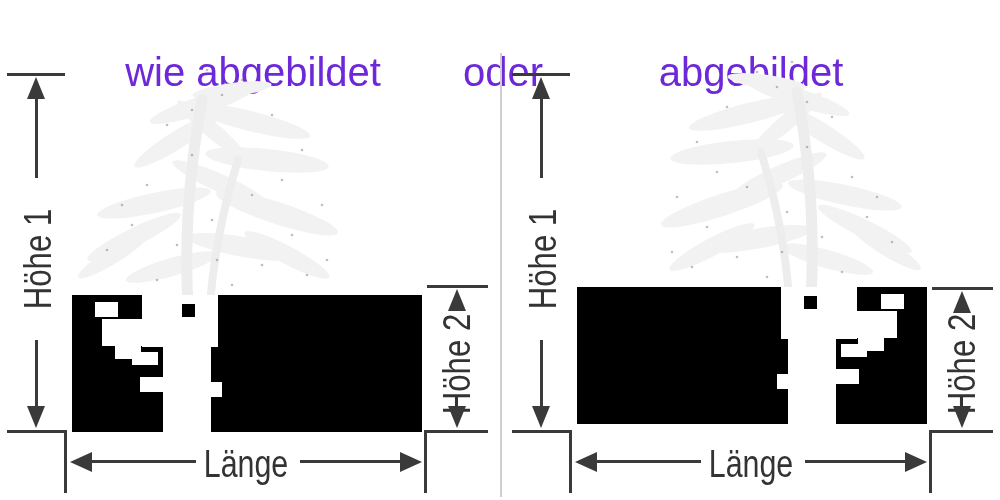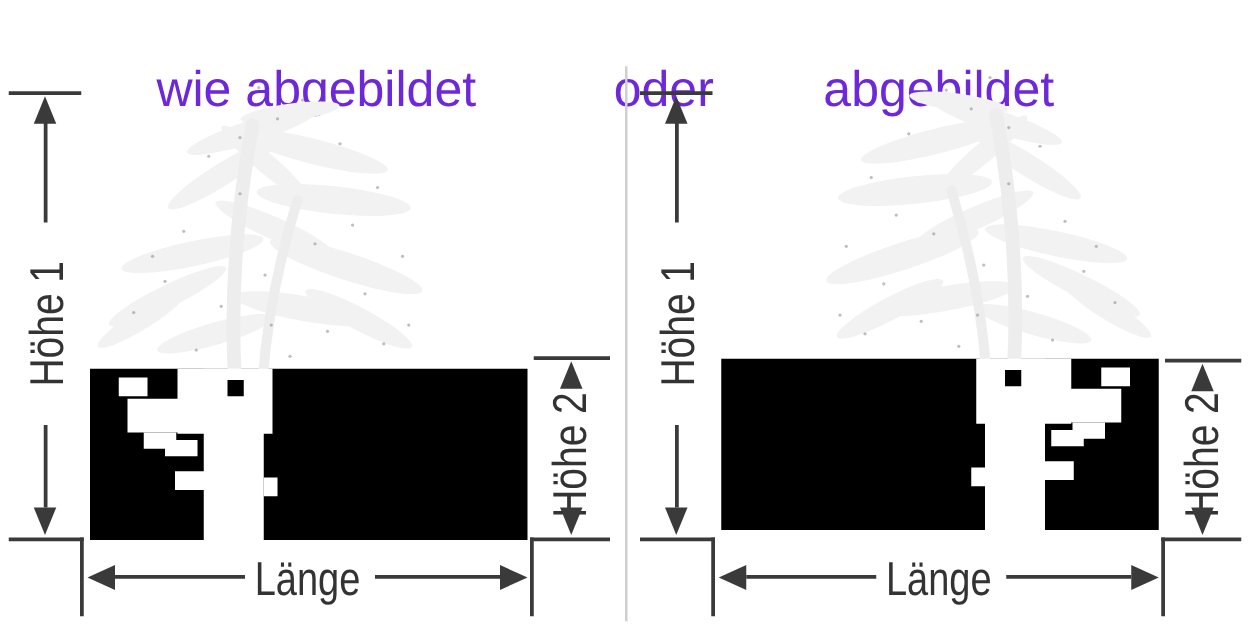--- a/index.html
+++ b/index.html
@@ -40,21 +40,21 @@
   .lla{left:92px;top:460px;width:104px;height:3px;}
   .llb{left:300px;top:460px;width:100px;height:3px;}
   .llabel{left:146px;top:444px;}
 </style>
 </head>
 <body>
 
 <div class="canvas">
 
   <span class="htitle" style="left:253px">wie abgebildet</span>
-  <span class="htitle" style="left:531px">oder</span>
+  <span class="htitle" style="left:503px">oder</span>
   <span class="htitle" style="left:751px">abgebildet</span>
 
   <div class="divider"></div>
 
   <section class="diag d1">
 
     <div class="plant">
       <svg width="350" height="377" viewBox="0 0 350 377">
         <g fill="#f2f2f2">
           <ellipse cx="130" cy="50" rx="55" ry="9" transform="rotate(-18 130 50)"></ellipse>

